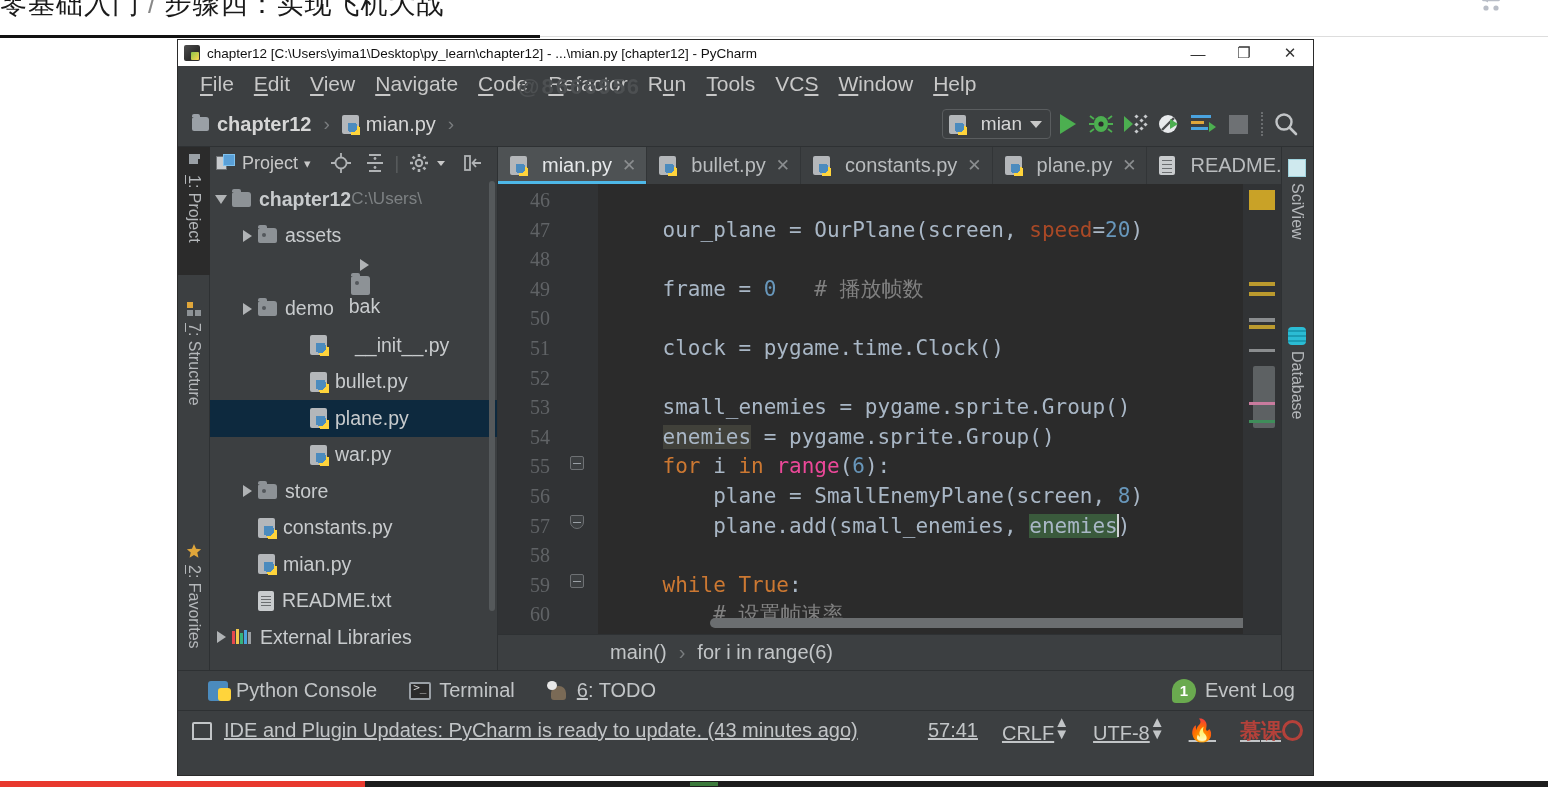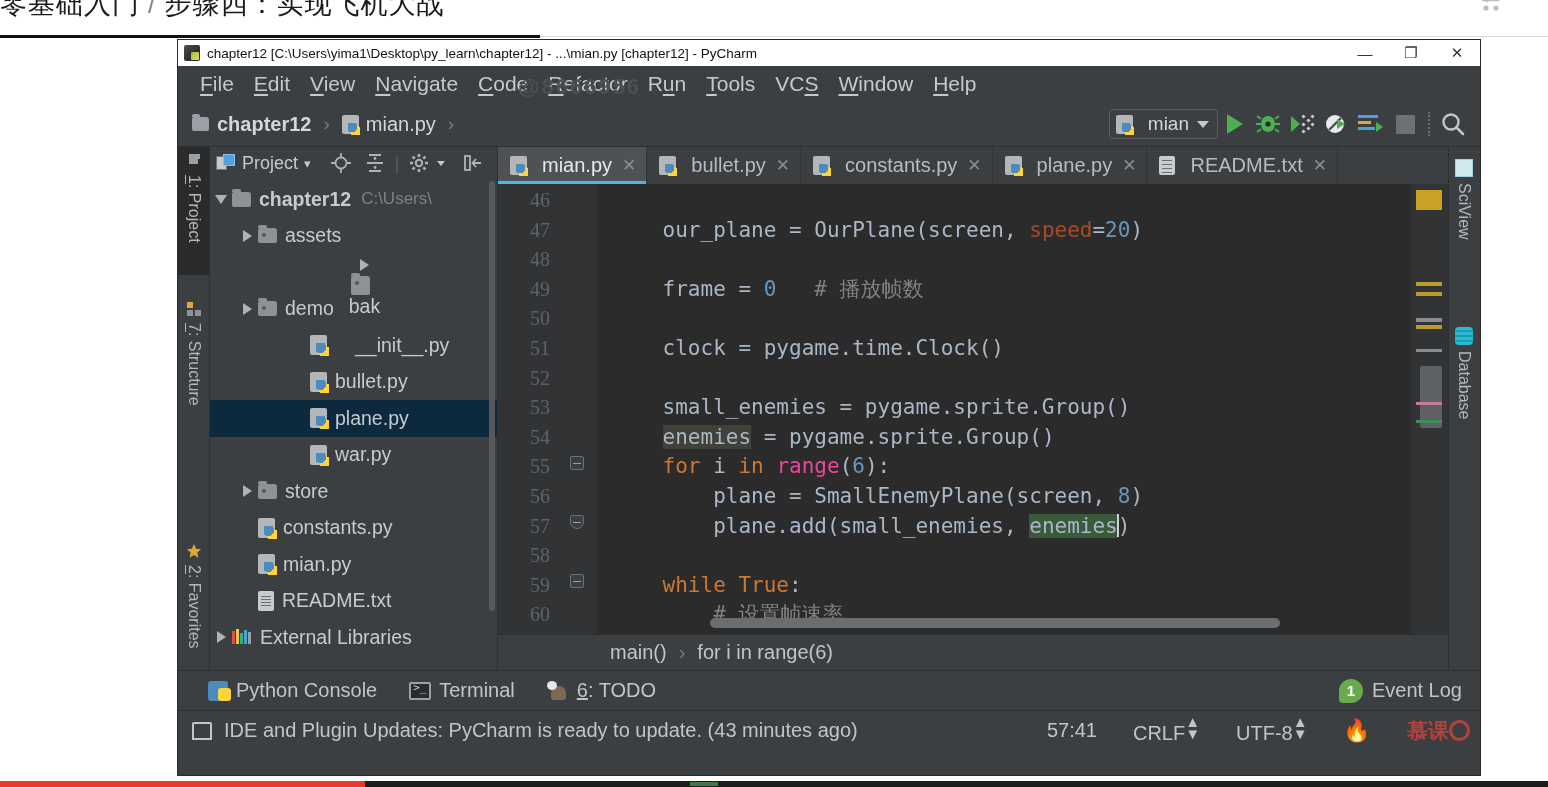--- a/index.html
+++ b/index.html
@@ -29,21 +29,21 @@
     position:absolute; right:42px; top:-4px; width:30px; height:22px;
   }
   .web-bottom-left { position:absolute; left:0; bottom:0; width:365px; height:6px; background:#e8392e; }
   .web-bottom-mid  { position:absolute; left:365px; bottom:0; width:135px; height:6px; background:#1d1d1d; }
   .web-bottom-rest { position:absolute; left:500px; bottom:0; width:1048px; height:6px; background:#1d1d1d; }
   .web-bottom-grn  { position:absolute; left:690px; bottom:1px; width:28px; height:4px; background:#3c7a3c; }
 
   
   #ide {
     position: absolute; left: 178px; top: 40px;
-    width: 1302px; height: 735px;
+    width: 1135px; height: 735px;
     background: #3c3f41;
     color: #bbbbbb;
     font-family: "Liberation Sans", sans-serif;
     box-shadow: 0 0 0 1px #2b2b2b;
     overflow: hidden;
   }
 
   
   .titlebar {
     height: 26px; background: #ffffff; color: #111;
@@ -177,21 +177,21 @@
                 radial-gradient(circle at 70% 72%, #ffd43b 0 47%, transparent 47%);
   }
   .ttxt {
     width: 16px; height: 20px; flex:0 0 16px; margin-right: 8px; background:#c9ccce;
     border-radius:2px; position:relative;
   }
   .ttxt::after {
     content:""; position:absolute; left:3px; top:5px; right:3px; height:1px; background:#6b6e70;
     box-shadow: 0 3px 0 #6b6e70, 0 6px 0 #6b6e70, 0 9px 0 #6b6e70;
   }
-  .tpath { color:#7d8183; font-size: 17px; margin-left: 10px; }
+  .tpath { color:#7d8183; font-size: 17px; }
   .tlib { width:20px; height:16px; flex:0 0 20px; margin-right:8px;
     background:
       linear-gradient(#e5484d 0 0) 0 2px/3px 13px no-repeat,
       linear-gradient(#f2c94c 0 0) 4px 0/3px 15px no-repeat,
       linear-gradient(#35b37e 0 0) 8px 4px/3px 11px no-repeat,
       linear-gradient(#4aa3df 0 0) 12px 1px/3px 14px no-repeat,
       linear-gradient(#9b9fa2 0 0) 16px 3px/3px 12px no-repeat;
   }
   .tree-scroll {
     position:absolute; right:2px; top:2px; width:6px; height: 430px; background:#55595b; border-radius:3px;
@@ -302,24 +302,24 @@
   .todo-ico::after { content:""; position:absolute; left:0; top:0; width:10px; height:9px; background:#e8e8e8; border-radius:50%; }
   .eventlog { margin-left:auto; display:flex; align-items:center; gap:9px; padding-right: 18px; }
   .badge {
     width:24px;height:24px;border-radius:50% 50% 50% 4px;background:#6aaa4f;color:#fff;
     font-size:15px; display:flex;align-items:center;justify-content:center; font-weight:700;
   }
 
   
   .statusbar {
     height: 40px; background:#3c3f41; display:flex; align-items:center;
-    padding: 0 10px 0 14px; font-size: 20px; color:#c2c5c7; border-top:1px solid #2e3133;
+    padding: 0 10px 0 14px; font-size: 20px; color:#c2c5c7; border-top:1px solid #2e3133;text-decoration:underline;
   }
   .status-ico { width:20px;height:18px;border:2px solid #c2c5c7;border-radius:2px 2px 0 0; margin-right:12px; flex:0 0 auto; }
-  .status-right { margin-left:auto; display:flex; align-items:center; gap: 36px; white-space:nowrap; }
+  .status-right { margin-left:auto; display:flex; align-items:center; gap: 24px; white-space:nowrap; }
   .updown { display:inline-block; font-size:15px; line-height:0.8; transform: translateY(-1px); }
   .flame { color:#d94f3d; font-size:22px; }
   .cnlogo {
     display:flex; align-items:center; gap:1px; color:#b4413a; font-size:21px; font-weight:700;
     letter-spacing:-1px;
   }
   .cnlogo .ring {
     width:21px;height:21px;border:3px solid #b4413a;border-radius:50%;display:inline-block;
   }
 </style>

